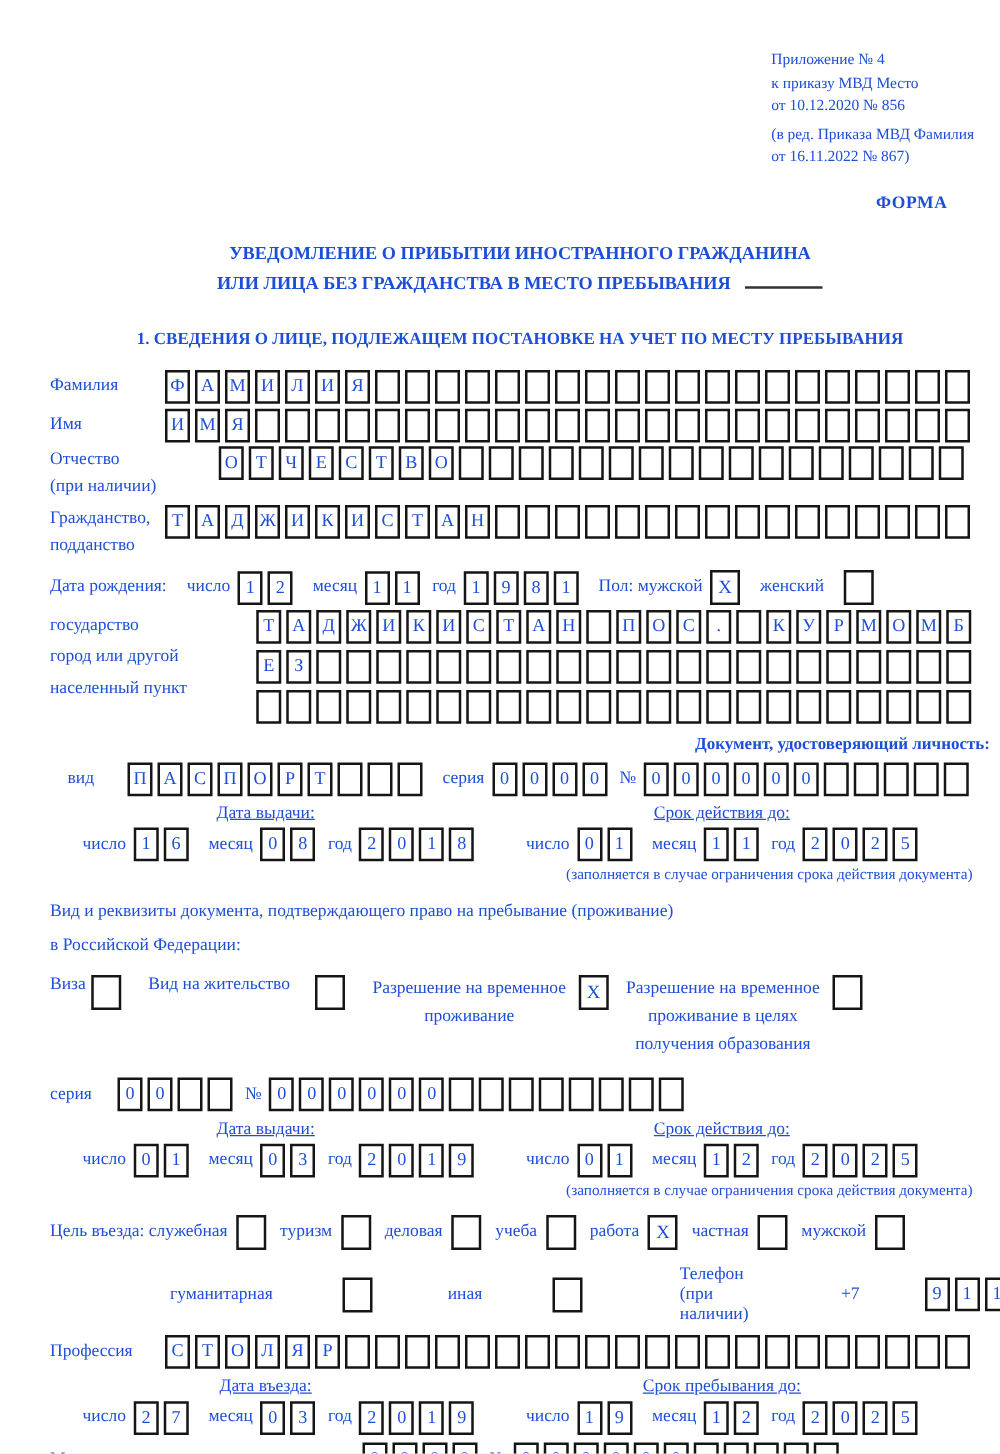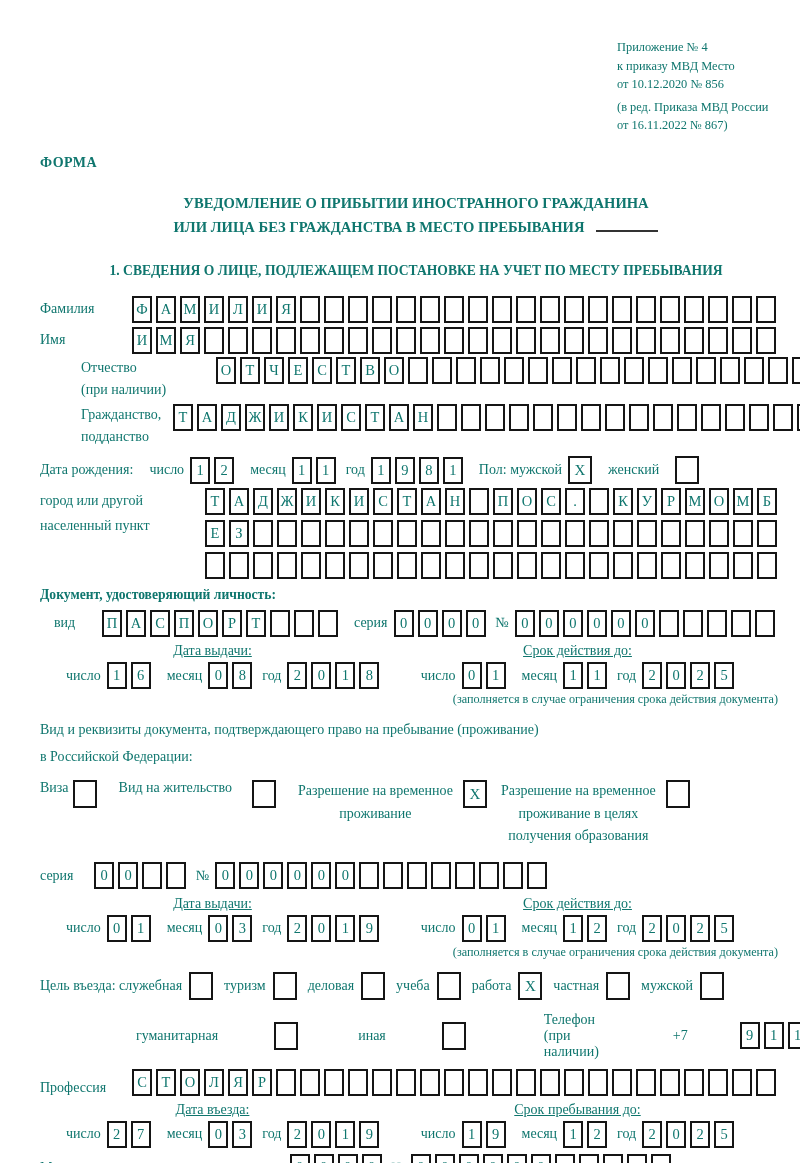--- a/index.html
+++ b/index.html
@@ -1,47 +1,47 @@
 <!DOCTYPE html>
 <html><head>
 <meta charset="utf-8">
 <style>
   html,body{margin:0;padding:0;background:#e8e8e8;}
   .page{
-    width:800px;height:1163px;background:#ffffff;color:#0f766e;
+    width:800px;height:1163px;background:#ffffff;color:#1d4ed8;
     font-family:"Liberation Serif","DejaVu Serif",serif;
     font-size:14px;position:relative;box-sizing:border-box;
     padding:38px 8px 0 40px;overflow:hidden;
   }
   
   .hdr{margin-left:577px;font-size:12.4px;line-height:1.5;}
   .hdr div{white-space:nowrap;}
-  .form-label{font-weight:bold;text-align:left;margin-right:34px;font-size:14px;margin-top:20px;letter-spacing:.5px;}
+  .form-label{font-weight:bold;text-align:right;margin-right:34px;font-size:14px;margin-top:20px;letter-spacing:.5px;}
   
   .title{font-weight:bold;text-align:center;font-size:14.6px;line-height:1.65;margin-top:20px;}
   .tblank{display:inline-block;width:62px;border-bottom:2px solid #333;height:2px;margin-left:12px;}
   .sect{font-weight:bold;font-size:13.6px;text-align:center;margin-top:24px;margin-bottom:16px;}
   
   .cells{display:inline-flex;gap:4px;flex:none;}
   .cell{width:16px;height:23px;border:2px solid #151515;flex:none;text-align:center;
         font-size:14.5px;line-height:23px;overflow:hidden;}
   .checkbox{display:inline-block;width:20px;height:24px;border:2px solid #151515;flex:none;
         text-align:center;font-size:15px;line-height:24px;vertical-align:middle;}
   .frow{display:flex;align-items:center;margin-bottom:3px;min-height:28px;}
   .frow.top{align-items:flex-start;}
   .flabel{flex:none;}
   .w92{width:92px;}
   .w135{width:135px;}
   .w165{width:165px;}
-  .lbl2{line-height:22px;margin-left:41px;}
+  .lbl2{line-height:22px;}
   .cellstack{display:flex;flex-direction:column;gap:5px;}
   .ml6{margin-left:6px;} .ml10{margin-left:10px;} .ml16{margin-left:16px;}
   .mr6{margin-right:6px;}
   
-  .dochead{font-weight:bold;font-size:13.6px;text-align:left;margin:8px 0 6px 0;}
+  .dochead{font-weight:bold;font-size:13.6px;text-align:right;margin:8px 0 6px 0;}
   
   .dates{display:flex;margin-top:6px;}
   .dhead{text-align:center;margin-bottom:3px;text-decoration:underline;}
   .drow{display:flex;align-items:center;justify-content:center;}
   .vnote{font-size:12.2px;text-align:right;margin-right:14px;margin-top:3px;}
   .para{line-height:1.9;margin-top:10px;}
   
   .permits{display:flex;align-items:flex-start;margin-top:10px;margin-bottom:14px;}
   .pitem{display:flex;align-items:flex-start;}
   .ptext{text-align:center;line-height:1.6;}
@@ -53,21 +53,21 @@
 </style>
 </head>
 <body>
 
 <div class="page">
 
   <div class="hdr">
     <div>Приложение № 4</div>
     <div>к приказу МВД Место</div>
     <div>от 10.12.2020 № 856</div>
-    <div style="margin-top:4px;">(в ред. Приказа МВД России</div>
+    <div style="margin-top:4px;">(в ред. Приказа МВД Фамилия</div>
     <div>от 16.11.2022 № 867)</div>
   </div>
   <div class="form-label">ФОРМА</div>
 
   <div class="title">
     <div>УВЕДОМЛЕНИЕ О ПРИБЫТИИ ИНОСТРАННОГО ГРАЖДАНИНА</div>
     <div><span>ИЛИ ЛИЦА БЕЗ ГРАЖДАНСТВА В МЕСТО ПРЕБЫВАНИЯ</span><span class="tblank"></span></div>
   </div>
 
   <div class="sect">1. СВЕДЕНИЯ О ЛИЦЕ, ПОДЛЕЖАЩЕМ ПОСТАНОВКЕ НА УЧЕТ ПО МЕСТУ ПРЕБЫВАНИЯ</div>
@@ -228,20 +228,21 @@
         <span class="cell">1</span>
       </span>
     <span class="ml16">Пол: мужской</span>
     <span class="checkbox ml6">X</span>
     <span class="ml16">женский</span>
     <span class="checkbox ml16"></span>
   </div>
 
   <div class="frow top" style="margin-top:4px;">
     <div class="flabel w165" style="line-height:25px;">
+      <div>государство</div>
       <div>город или другой</div>
       <div>населенный пункт</div>
     </div>
     <div class="cellstack">
       <span class="cells">
           <span class="cell">Т</span>
           <span class="cell">А</span>
           <span class="cell">Д</span>
           <span class="cell">Ж</span>
           <span class="cell">И</span>
@@ -545,21 +546,21 @@
         <span class="cell">0</span>
         <span class="cell">0</span>
         <span class="cell">0</span>
         <span class="cell">0</span>
         <span class="cell">0</span>
         <span class="cell">0</span>
         <span class="cell"></span>
       </span>
   </div>
 
-  <div class="frow" style="margin-top:8px;align-items:flex-end;">
+  <div class="frow" style="margin-top:8px;">
     <span class="flabel w92">Профессия</span>
     <span class="cells">
         <span class="cell">С</span>
         <span class="cell">Т</span>
         <span class="cell">О</span>
         <span class="cell">Л</span>
         <span class="cell">Я</span>
         <span class="cell">Р</span>
         <span class="cell"></span>
         <span class="cell"></span>

